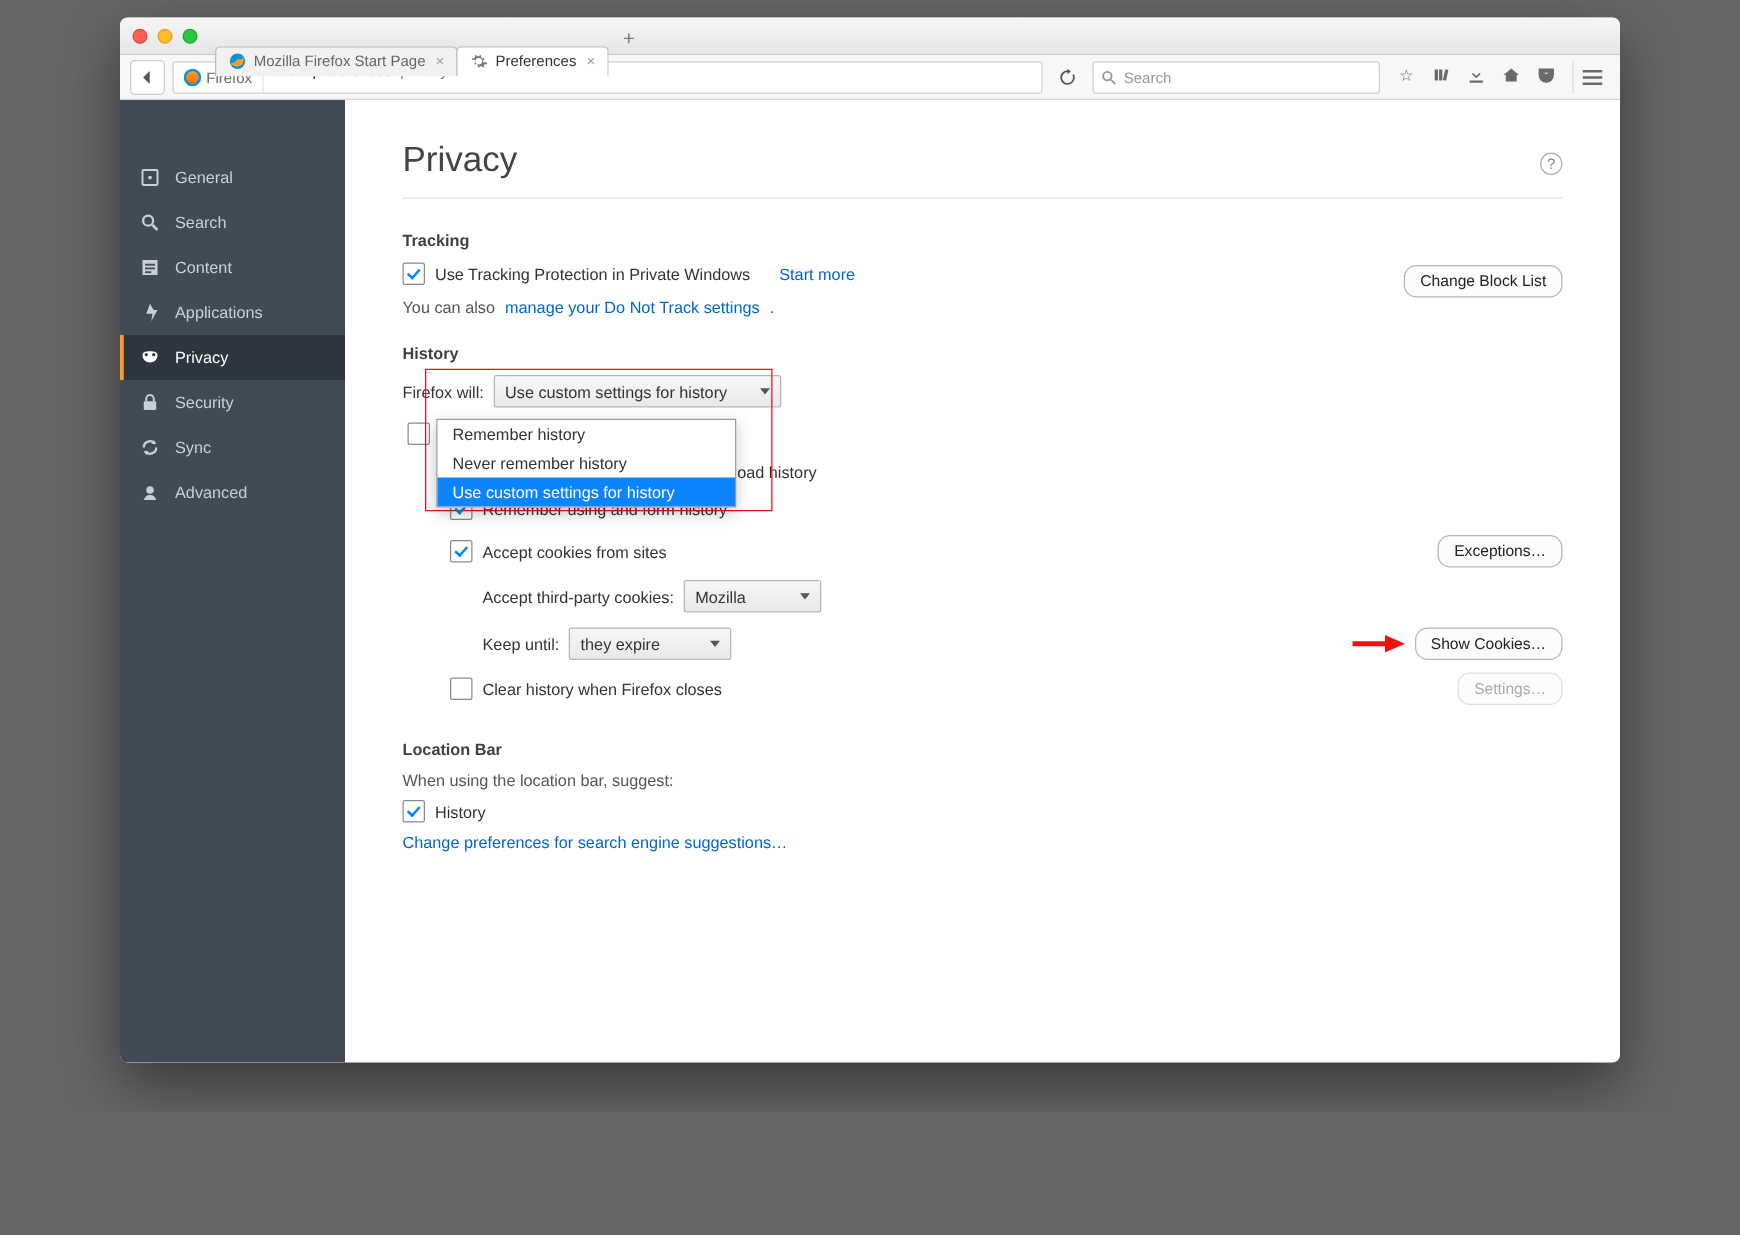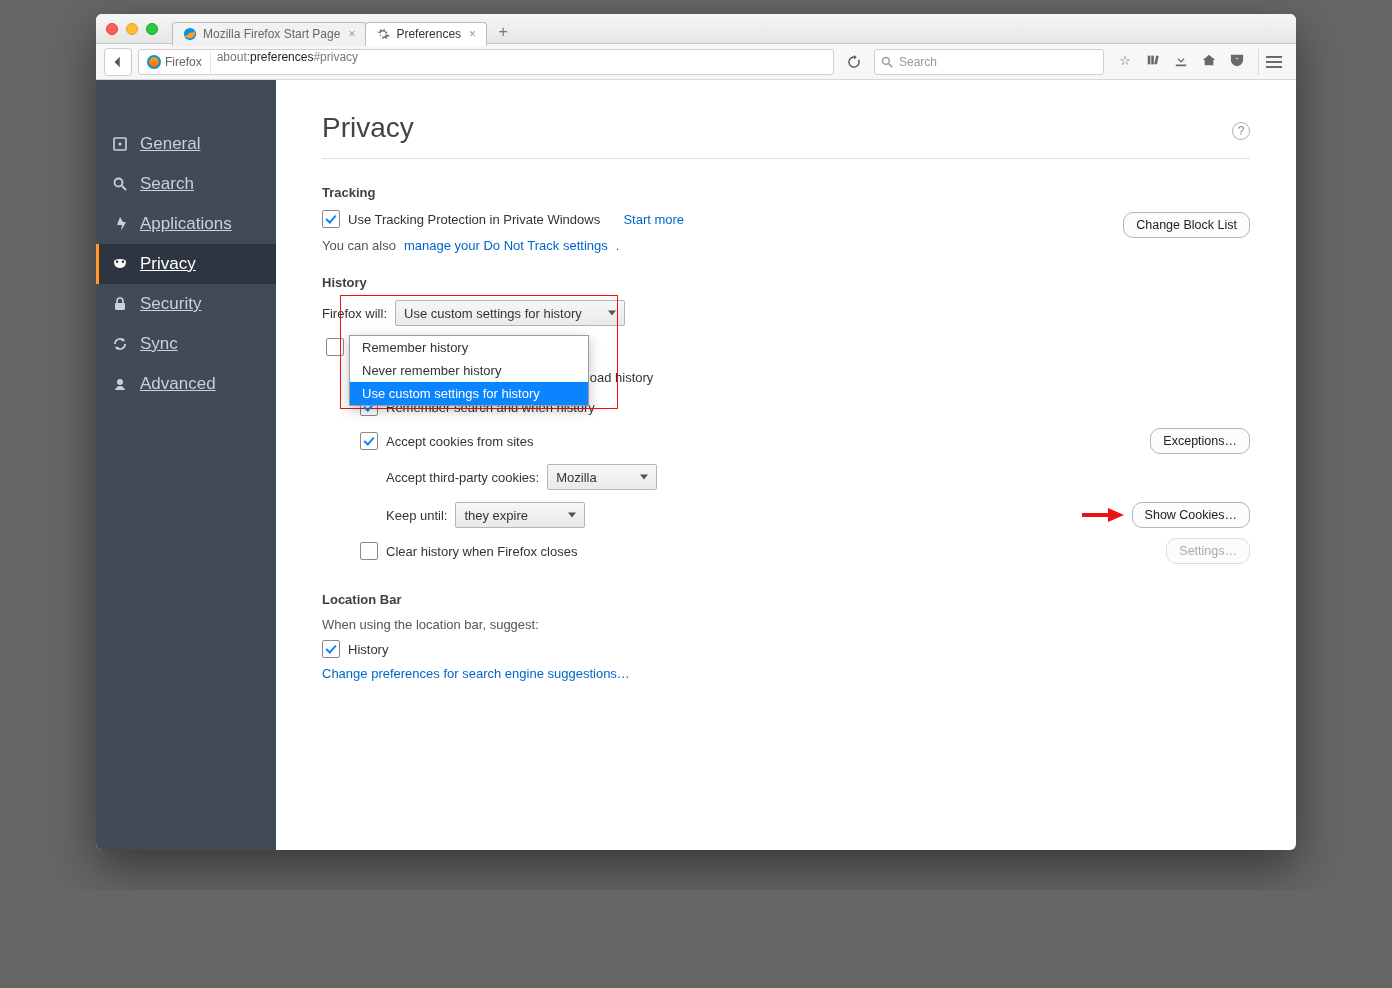--- a/index.html
+++ b/index.html
@@ -2,40 +2,40 @@
 <html><head>
 <meta charset="utf-8">
 <style>
 * { box-sizing: border-box; margin: 0; padding: 0; }
 body { font-family: -apple-system, "Helvetica Neue", Arial, sans-serif; font-size: 13px; color: #333; background: #666; display:flex; align-items:flex-start; justify-content:center; }
 .window { width: 1200px; background: #fff; border-radius: 6px; box-shadow: 0 18px 48px rgba(0,0,0,.45); margin: 14px 0 40px; overflow: hidden; position: relative; }
 .titlebar { height: 30px; background: linear-gradient(#f6f6f6,#e6e6e6); border-bottom: 1px solid #c9c9c9; display:flex; align-items:center; padding:0 10px; }
 .dots { display:flex; gap:8px; margin-right:14px; }
 .dot { width:12px; height:12px; border-radius:50%; }
 .dot.red{background:#ff5f57;border:1px solid #e14138;} .dot.yellow{background:#ffbd2e;border:1px solid #dfa023;} .dot.green{background:#28c940;border:1px solid #19a52e;}
-.tab { height:24px; display:flex; align-items:center; padding:0 10px; border:1px solid #bcbcbc; border-bottom:none; border-top-left-radius:4px; border-top-right-radius:4px; font-size:12px; color:#666; background:#f1f1f1; position:relative; top:5px; }
+.tab { height:24px; display:flex; align-items:center; padding:0 10px; border:1px solid #bcbcbc; border-bottom:none; border-top-left-radius:4px; border-top-right-radius:4px; font-size:12px; color:#666; background:#f1f1f1; position:relative; top:20px; }
 .tab.active { background:#fff; color:#333; }
 .tab .favicon { width:14px; height:14px; margin-right:6px; }
 .tabx { margin-left:8px; color:#999; }
 .newtab { width:24px; display:flex; align-items:center; justify-content:center; color:#777; font-size:16px; position:relative; top:3px; margin-left:4px; }
 .urlbar-row{ height:36px; background:#f7f7f7; border-bottom:1px solid #d6d6d6; display:flex; align-items:center; padding:0 8px; gap:6px;}
 .back-btn{ width:28px; height:28px; border:1px solid #ccc; border-radius:4px; background:#fff; display:flex; align-items:center; justify-content:center; color:#555;}
 .urlbar{ flex:1; height:26px; border:1px solid #cfcfcf; border-radius:3px; background:#fff; display:flex; align-items:flex-start; overflow:hidden; }
 .urlbar .identity{ padding:0 8px; border-right:1px solid #e6e6e6; height:100%; display:flex; align-items:center; gap:4px; color:#666; font-size:12px;}
 .urlbar .identity .fx{ width:14px;height:14px;border-radius:50%;border:2px solid #0095dd; box-sizing:border-box; background: linear-gradient(#ff9c2b,#ff6a00);}
 .urlbar .addr{ padding:0 6px; color:#777; font-size:12px;}
 .urlbar .addr .page{ color:#222;}
 .reload{ width:28px;height:24px; display:flex;align-items:center;justify-content:center; color:#555;}
 .searchbar{ width:230px; height:26px; border:1px solid #cfcfcf; border-radius:3px; background:#fff; display:flex; align-items:center; padding:0 6px; color:#999; gap:6px; font-size:12px;}
 .tbicons{ display:flex; gap:10px; color:#6a6a6a; padding:0 6px;}
 .tbicons span{ width:18px; text-align:center;}
 .hamburger{ width:30px; display:flex; align-items:center; justify-content:center; border-left:1px solid #ddd; height:26px;}
 .body{ display:flex; min-height:770px;}
 .sidebar{ width:180px; background:#414b56; color:#c9d0d7; padding-top:44px;}
-.side-item{ display:flex; align-items:center; gap:12px; padding:10px 16px; font-size:17px; cursor:default;text-decoration:underline;}
+.side-item{ display:flex; gap:12px; padding:10px 16px; font-size:13px; cursor:default;}
 .side-item.active{ background:#2d3640; color:#fff; border-left:3px solid #ff9c2b; padding-left:13px;}
 .side-item svg, .side-item .ico{ width:16px; height:16px; fill:#c9d0d7; }
 .side-item.active svg{ fill:#fff;}
 .content{ flex:1; padding:32px 46px 30px 46px; position:relative;}
 h1{ font-size:28px; font-weight:400; color:#444; padding-bottom:14px; border-bottom:1px solid #e1e1e1; margin-bottom:26px;}
 h1 + .help{ position:absolute; right:46px; top:42px; width:18px;height:18px;border:1px solid #b0b0b0;border-radius:50%; color:#888; font-size:12px; display:flex;align-items:center;justify-content:center;}
 .section-h{ font-weight:600; color:#404040; margin:6px 0 10px;}
 .row{ display:flex; align-items:center; gap:8px; margin-bottom:12px; }
 .cb{ width:18px;height:18px; border:1px solid #8a8a8a; border-radius:2px; display:inline-flex; align-items:center; justify-content:center; background:#fff; flex:none;}
 .cb.checked::after{ content:""; width:8px; height:4px; border-left:2px solid #0a84ff; border-bottom:2px solid #0a84ff; transform:rotate(-48deg); margin-top:-3px;}
@@ -149,20 +149,29 @@
       </div>
       <div class="side-item">
         <svg viewBox="0 0 16 16" class="ico">
             <circle cx="6.5" cy="6.5" r="4" fill="none" stroke="#c9d0d7" stroke-width="1.8"></circle>
             <line x1="10" y1="10" x2="14" y2="14" stroke="#c9d0d7" stroke-width="2"></line>
           </svg>
         <span>Search</span>
       </div>
       <div class="side-item">
         <svg viewBox="0 0 16 16" class="ico">
+            <rect x="2" y="2" width="12" height="12" fill="#c9d0d7"></rect>
+            <rect x="4" y="5" width="8" height="1.5" fill="#414b56"></rect>
+            <rect x="4" y="8" width="8" height="1.5" fill="#414b56"></rect>
+            <rect x="4" y="11" width="5" height="1.5" fill="#414b56"></rect>
+          </svg>
+        <span>Content</span>
+      </div>
+      <div class="side-item">
+        <svg viewBox="0 0 16 16" class="ico">
             <path fill="#c9d0d7" d="M8 1l3 5h3L9 15l1-6H5l3-8z"></path>
           </svg>
         <span>Applications</span>
       </div>
       <div class="side-item active">
         <svg viewBox="0 0 16 16" class="ico">
             <path fill="#fff" d="M2 6c0-2 2-3 6-3s6 1 6 3c0 3-2 6-6 6S2 9 2 6zm3 1a1.3 1.3 0 100-2.6A1.3 1.3 0 005 7zm6 0a1.3 1.3 0 100-2.6A1.3 1.3 0 0011 7z"></path>
           </svg>
         <span>Privacy</span>
       </div>
@@ -230,21 +239,21 @@
         <span class="cb"></span>
         <span>Always use private browsing mode</span>
       </div>
 
       <div class="row indent1">
         <span class="cb checked"></span>
         <span>Remember my browsing and download history</span>
       </div>
       <div class="row indent1">
         <span class="cb checked"></span>
-        <span>Remember search and when history</span>
+        <span>Remember using and form history</span>
       </div>
       <div class="spread">
         <div class="row indent1" style="margin-bottom:0;">
           <span class="cb checked"></span>
           <span>Accept cookies from sites</span>
         </div>
         <button class="btn">Exceptions…</button>
       </div>
 
       <div class="row indent2" style="margin-top:10px;">

